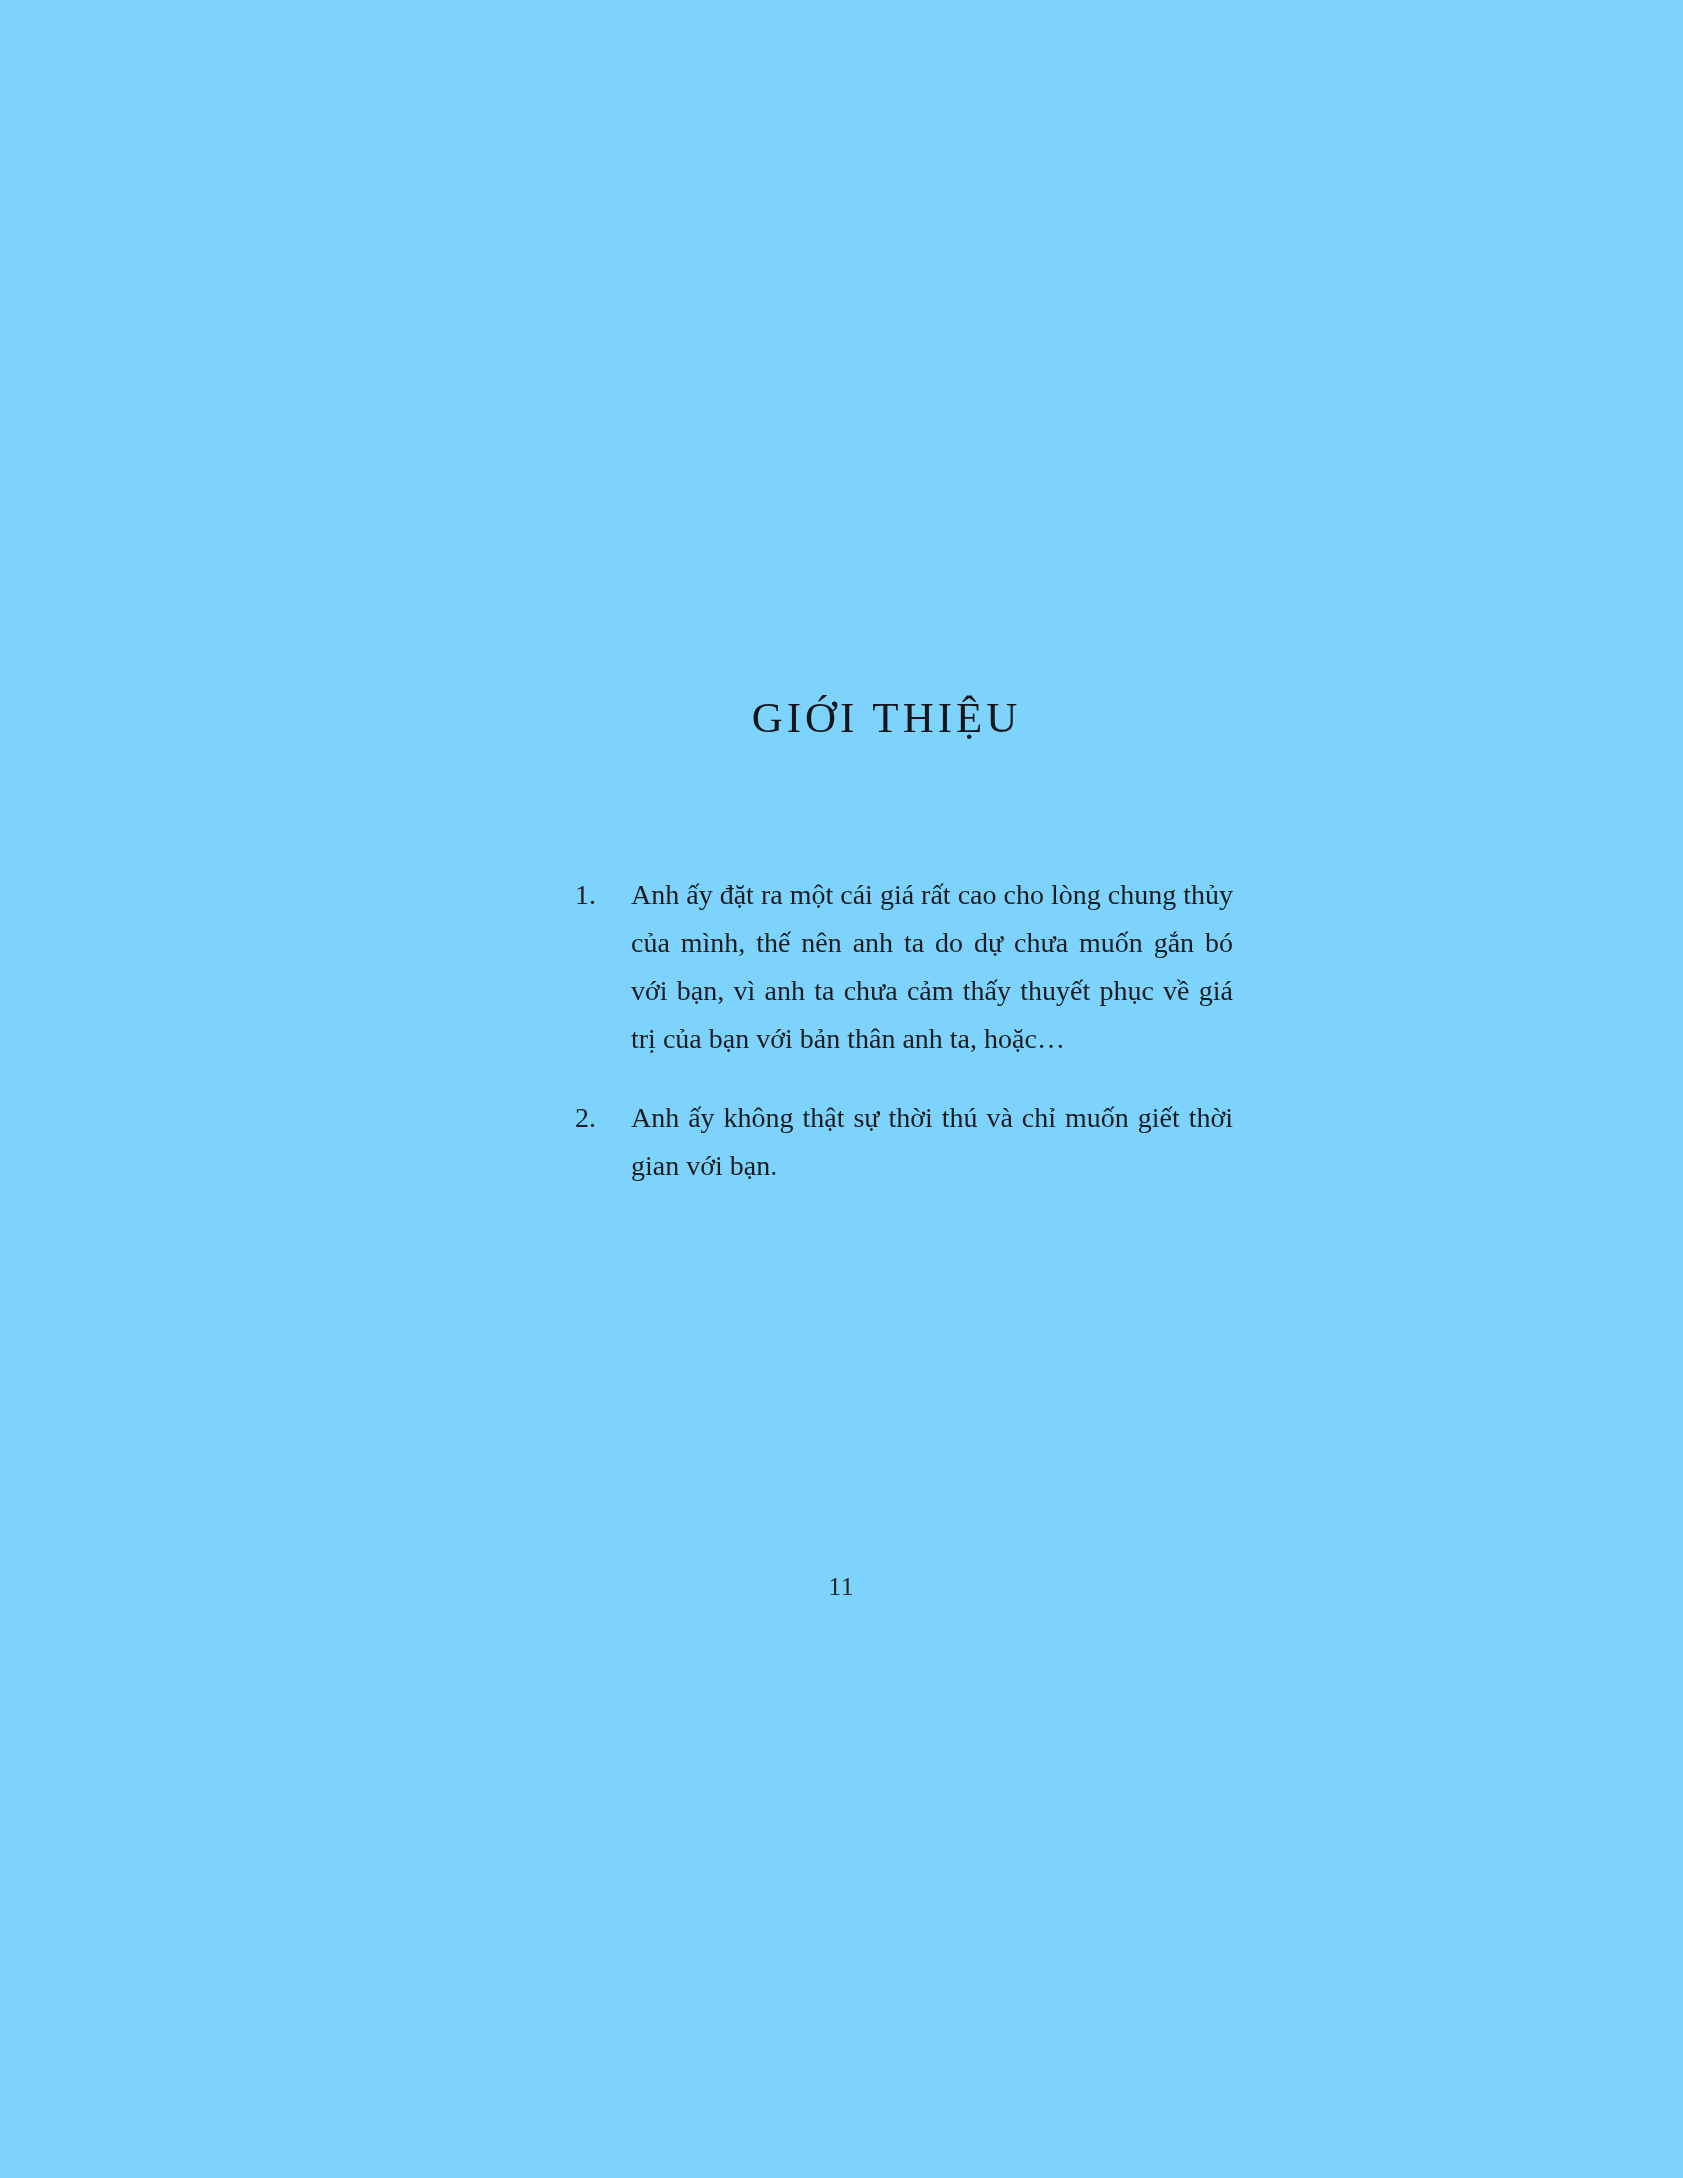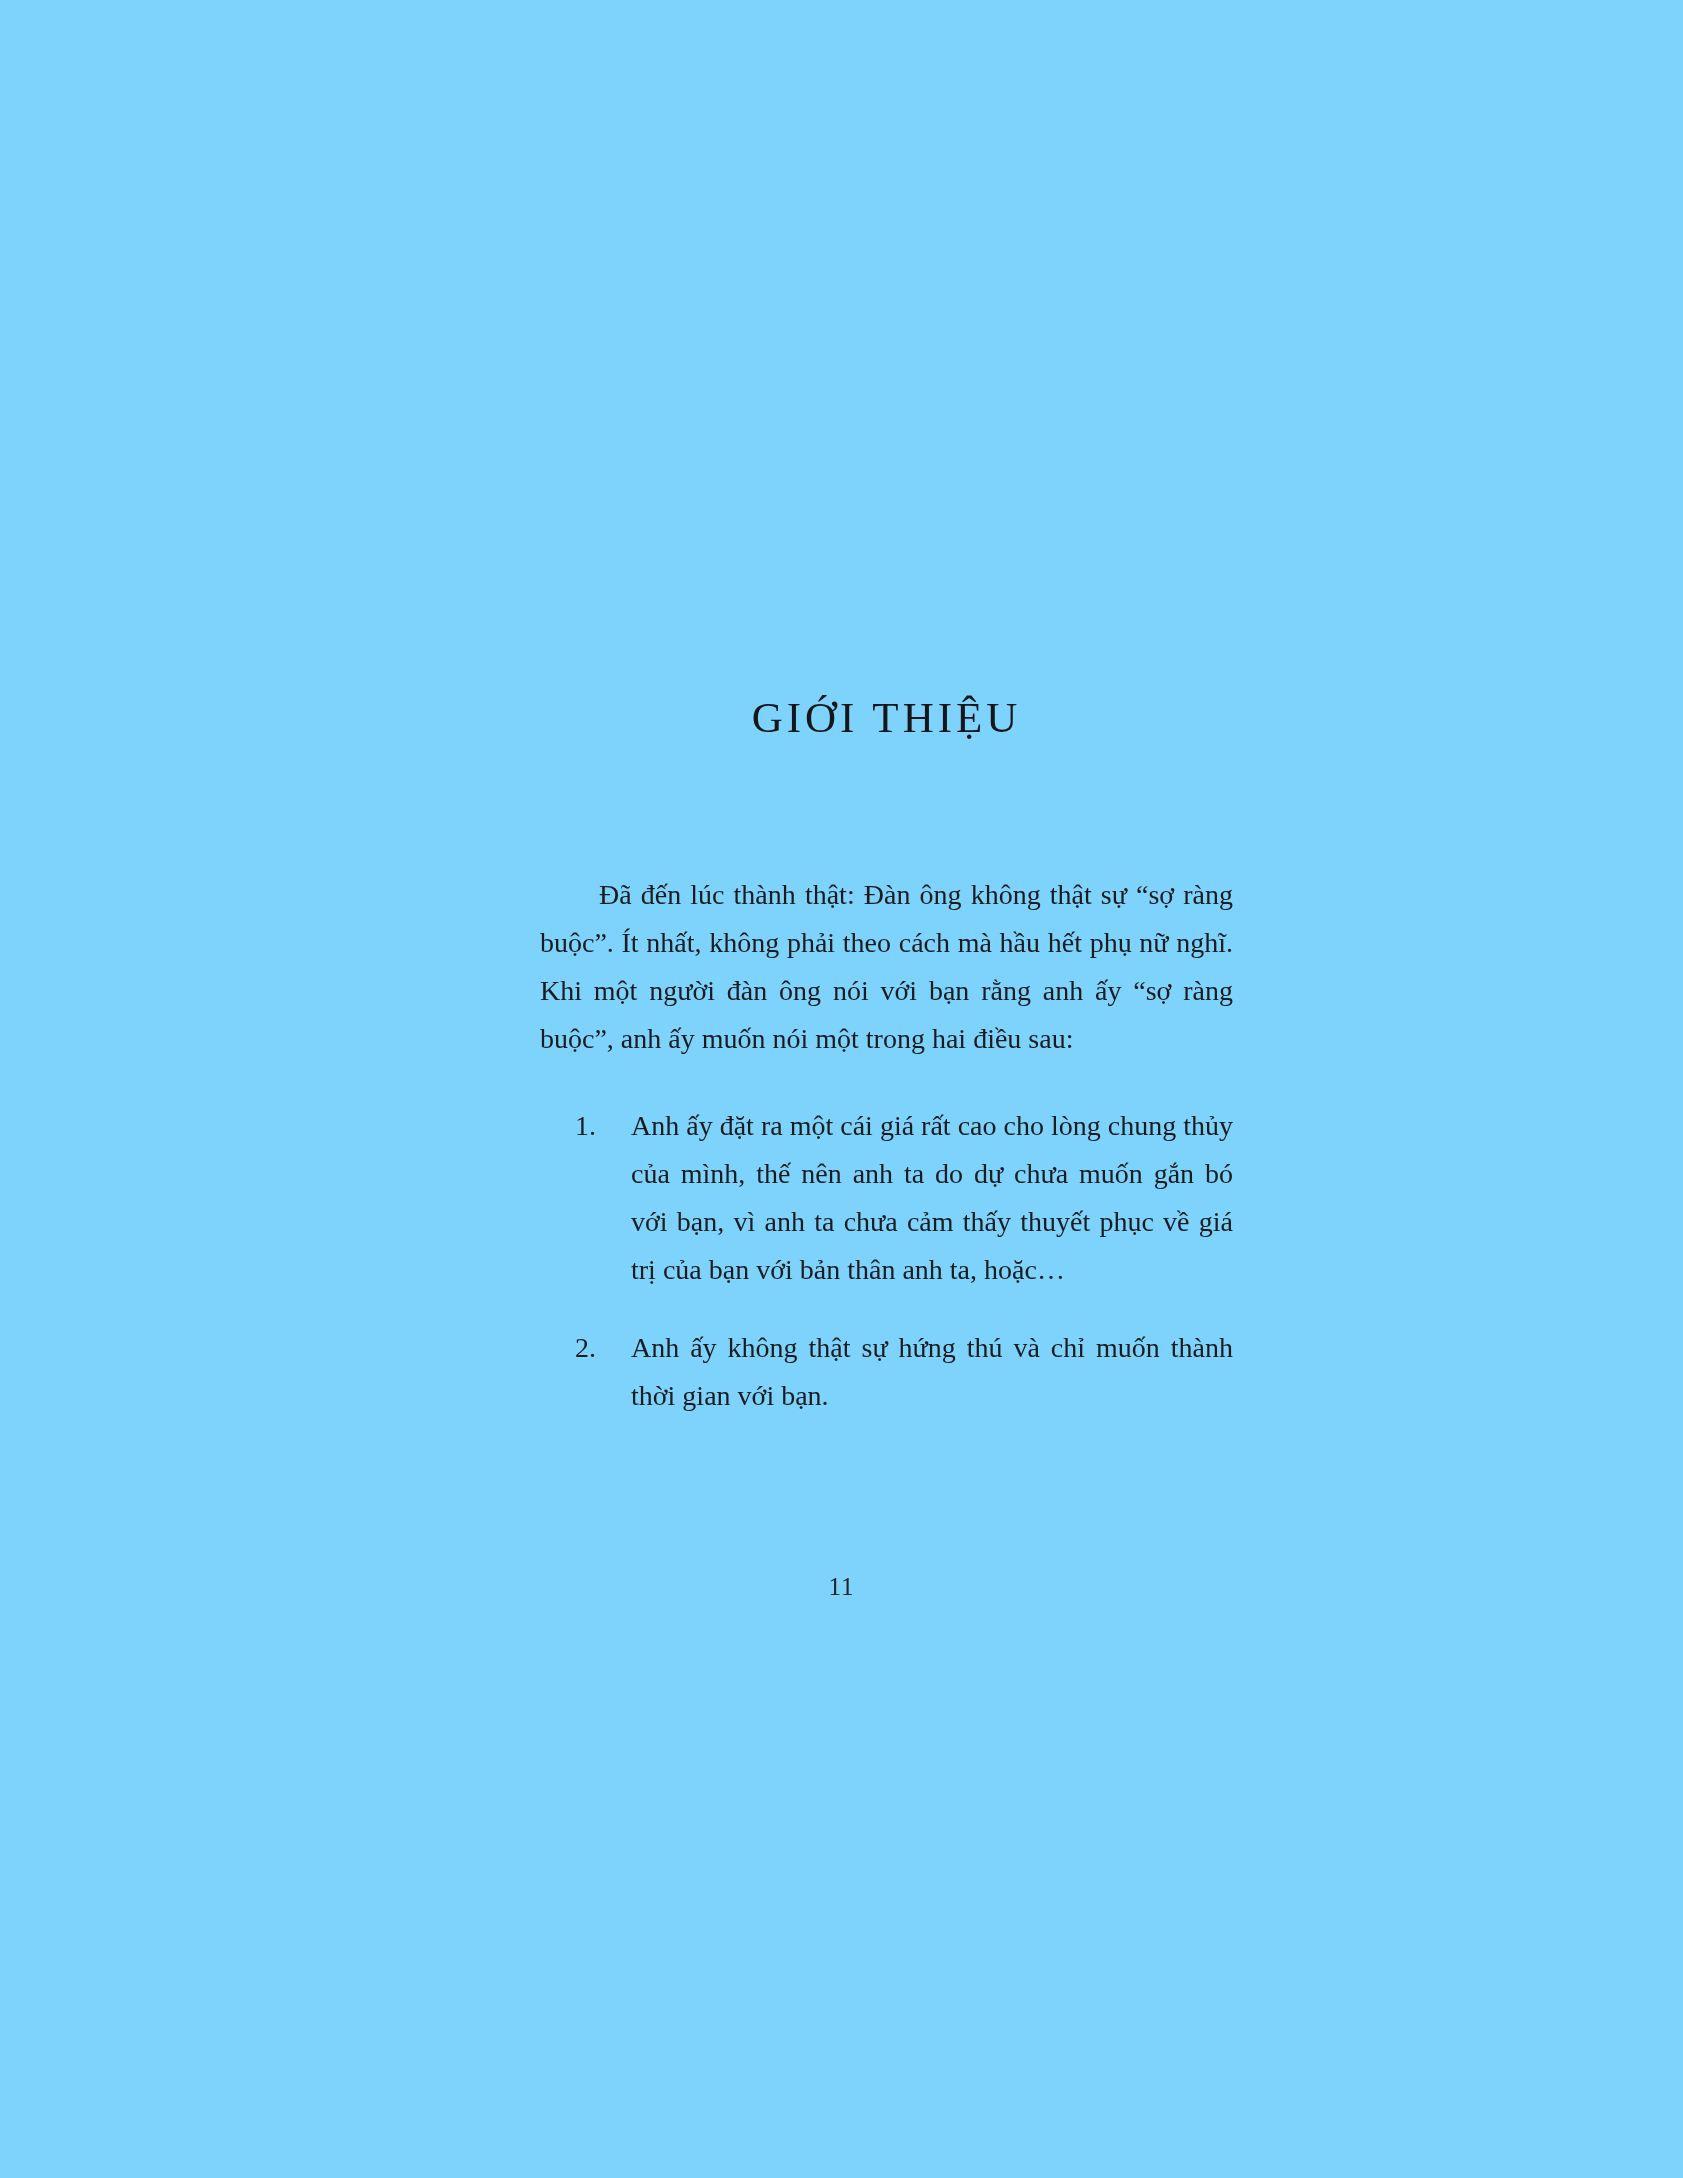--- a/index.html
+++ b/index.html
@@ -96,30 +96,29 @@
 </style>
 </head>
 <body>
 
 <div class="page">
 
   <div class="content">
 
     <h1 class="chapter-title">GIỚI THIỆU</h1>
 
-    <p class="body-paragraph">Đã đến lúc thành thật: Đàn ông không thật sự “sợ ràng buộc”. Ít nhất, không phải theo cách mà hầu hết phụ nữ nghĩ. Khi một người đàn ông nói với bạn rằng anh ấy “sợ ràng buộc”, anh ấy muốn nói một trong hai điều sau:</p>
 
     <ol class="numbered-list">
       <li>
         <span class="marker">1.</span>
         <span class="item-text">Anh ấy đặt ra một cái giá rất cao cho lòng chung thủy của mình, thế nên anh ta do dự chưa muốn gắn bó với bạn, vì anh ta chưa cảm thấy thuyết phục về giá trị của bạn với bản thân anh ta, hoặc…</span>
       </li>
       <li>
         <span class="marker">2.</span>
-        <span class="item-text">Anh ấy không thật sự hứng thú và chỉ muốn thành thời gian với bạn.</span>
+        <span class="item-text">Anh ấy không thật sự thời thú và chỉ muốn giết thời gian với bạn.</span>
       </li>
     </ol>
 
   </div>
 
   <div class="page-number">11</div>
 
 </div>
 
 

